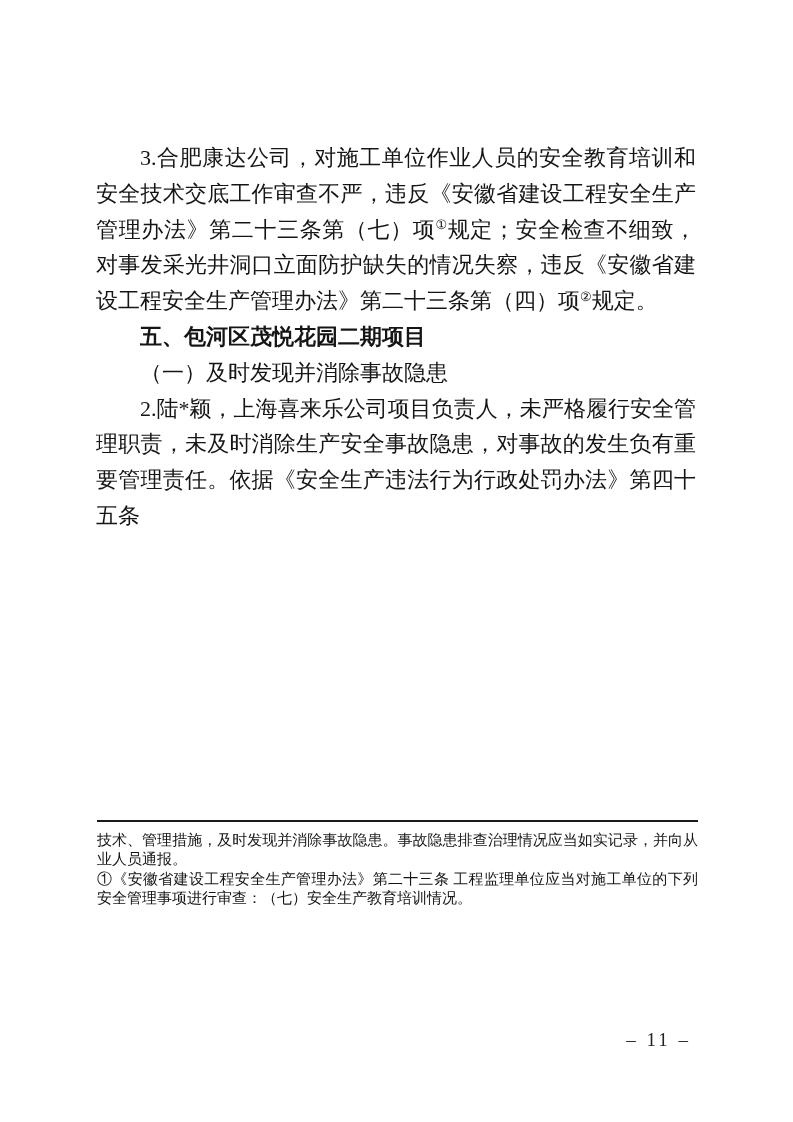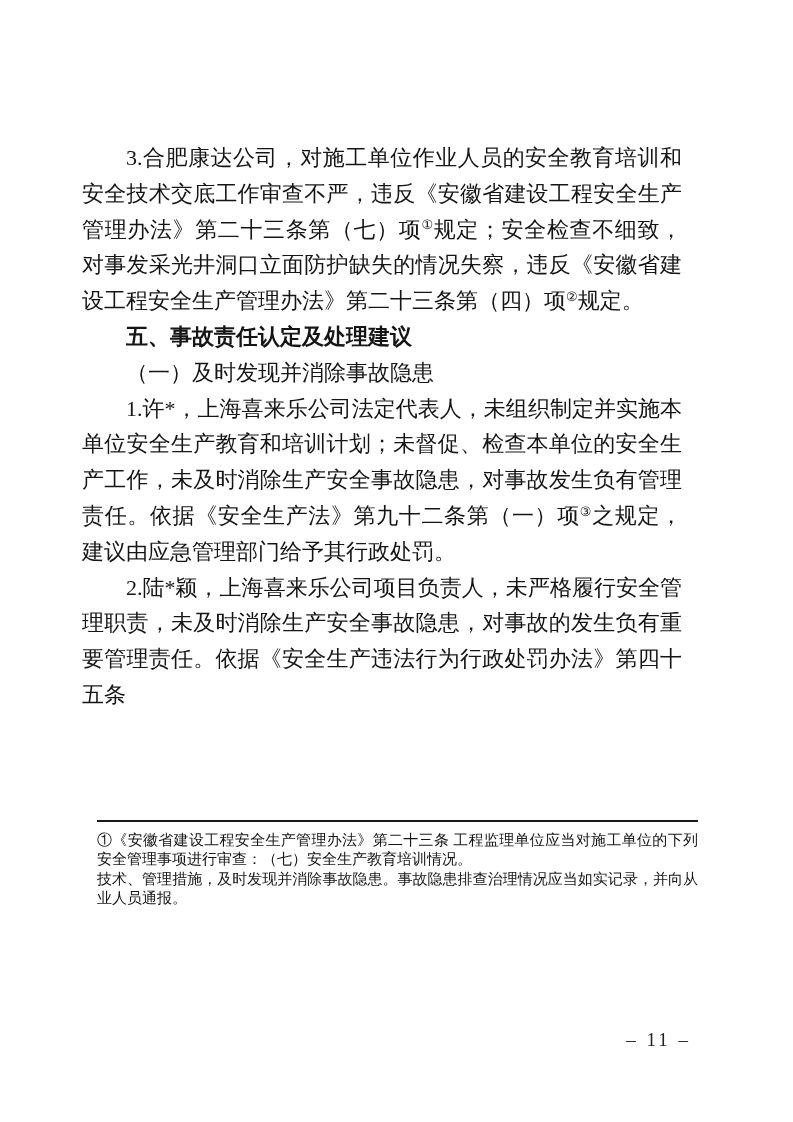--- a/index.html
+++ b/index.html
@@ -11,21 +11,21 @@
   }
   .page {
     position: relative;
     width: 793px; height: 1122px;
     background: #ffffff;
     color: #151515;
     overflow: hidden;
   }
   .body-text {
     position: absolute;
-    left: 82px; top: 140px; width: 600px;
+    left: 96px; top: 140px; width: 600px;
     font-size: 22px;
     line-height: 35.8px;
     text-align: justify;
   }
   .para { margin: 0; text-indent: 2em; }
   .heading-hei {
     font-family: "Liberation Sans", "DejaVu Sans", sans-serif;
     font-weight: 700;
   }
   .heading-kai { font-weight: 400; }
@@ -62,31 +62,30 @@
 <body>
 
 <div class="page">
 
   <div class="body-text">
 
     <p class="para"><span>3.合肥康达公司，对施工单位作业人员的安全教育培训和安全技术交底工作审查不严，违反《安徽省建设工程安全生产管理办法》第二十三条第（七）项</span><sup class="fn-ref">①</sup><span>规定；安全检查不细致，对事发采光井洞口立面防护缺失的情况失察，违反《安徽省建设工程安全生产管理办法》第二十三条第（四）项</span><sup class="fn-ref">②</sup><span>规定。</span></p>
 
 
 
-    <p class="para heading-hei">五、事故责任认定及处理建议</p>
+    <p class="para heading-hei">五、包河区茂悦花园二期项目</p>
 
     <p class="para heading-kai">（一）及时发现并消除事故隐患</p>
 
-    <p class="para"><span>1.许*，上海喜来乐公司法定代表人，未组织制定并实施本单位安全生产教育和培训计划；未督促、检查本单位的安全生产工作，未及时消除生产安全事故隐患，对事故发生负有管理责任。依据《安全生产法》第九十二条第（一）项</span><sup class="fn-ref">③</sup><span>之规定，建议由应急管理部门给予其行政处罚。</span></p>
 
     <p class="para">2.陆*颖，上海喜来乐公司项目负责人，未严格履行安全管理职责，未及时消除生产安全事故隐患，对事故的发生负有重要管理责任。依据《安全生产违法行为行政处罚办法》第四十五条</p>
 
   </div>
 
   <div class="footnotes">
     <div class="fn-divider"></div>
+    <p class="fn">技术、管理措施，及时发现并消除事故隐患。事故隐患排查治理情况应当如实记录，并向从业人员通报。</p>
     <p class="fn">①《安徽省建设工程安全生产管理办法》第二十三条 工程监理单位应当对施工单位的下列安全管理事项进行审查：（七）安全生产教育培训情况。</p>
-    <p class="fn">技术、管理措施，及时发现并消除事故隐患。事故隐患排查治理情况应当如实记录，并向从业人员通报。</p>
   </div>
 
   <div class="page-number">– 11 –</div>
 
 </div>
 
 </body></html>

